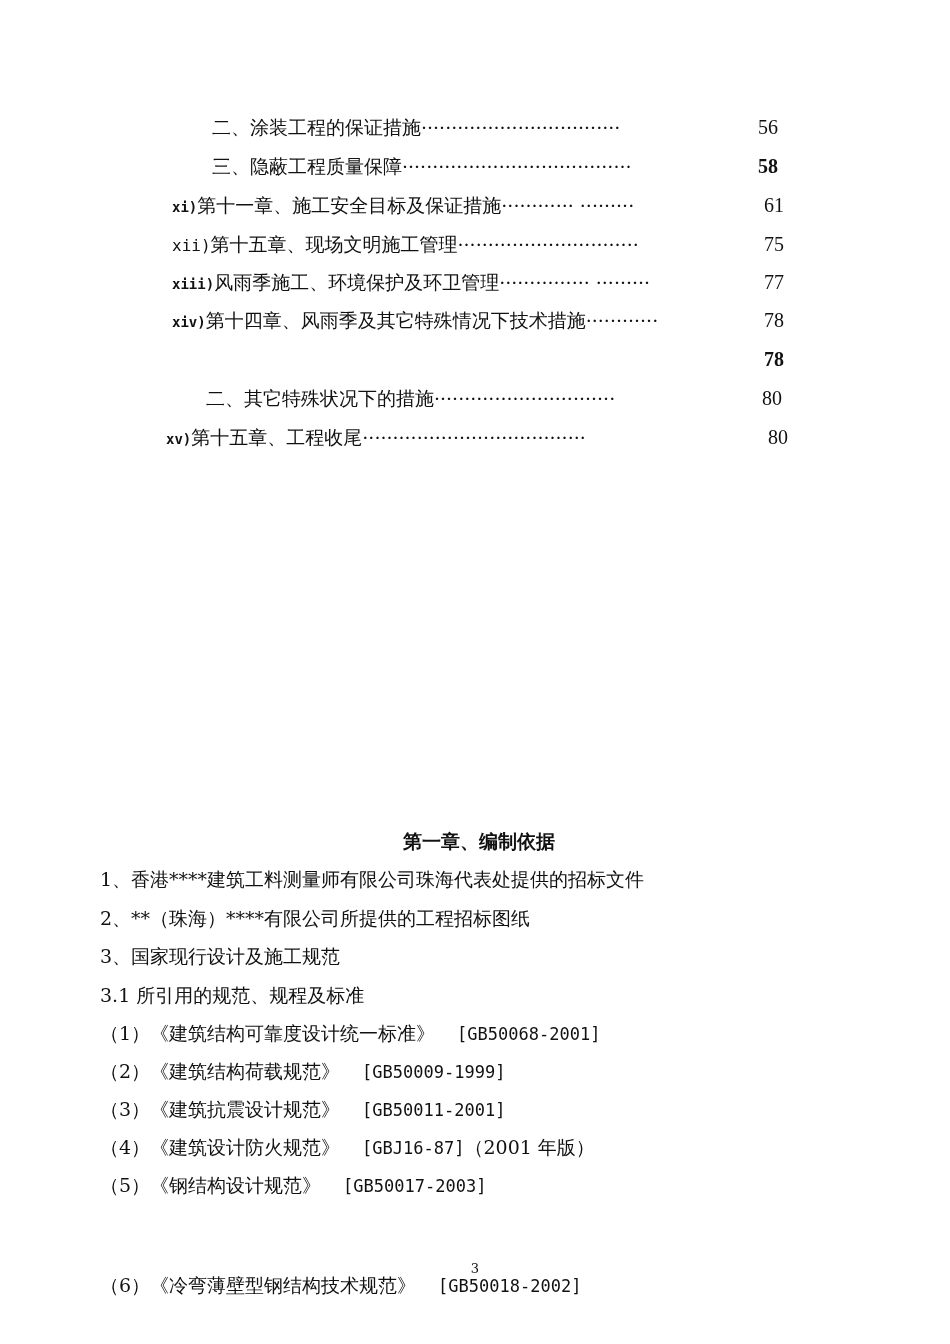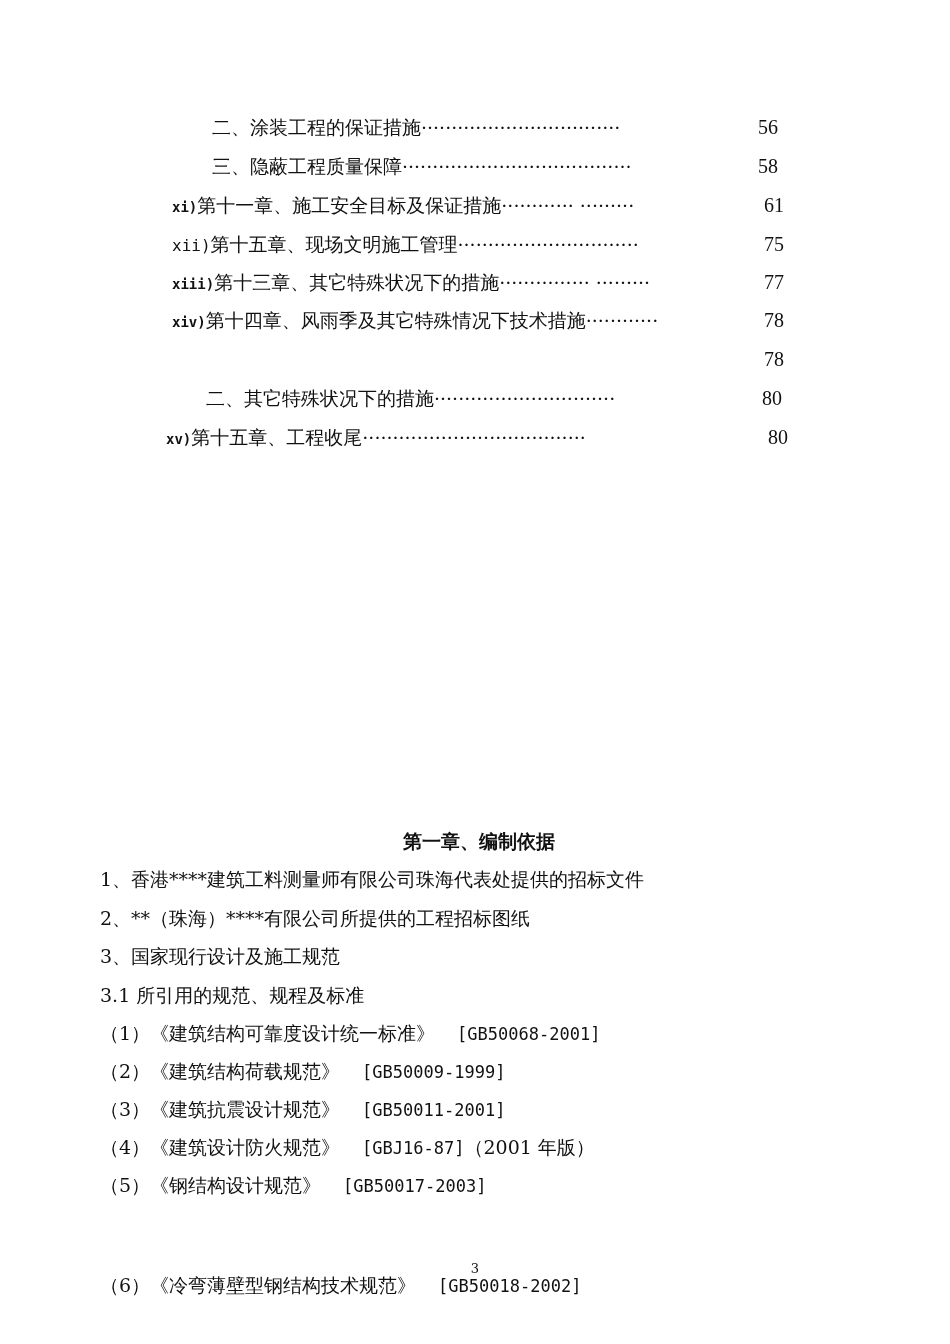--- a/index.html
+++ b/index.html
@@ -2,21 +2,21 @@
 <html><head>
   <meta charset="utf-8">
   <style>
     html, body { margin: 0; padding: 0; background: #ffffff; }
     body { width: 950px; height: 1344px; position: relative; overflow: hidden; color: #111; font-family: "DejaVu Serif", "Liberation Serif", serif; }
     .page { position: absolute; left: 0; top: 0; width: 950px; height: 1344px; background: #fff; margin-top: 13px; }
     .line { position: absolute; font-size: 19px; line-height: 24px; white-space: nowrap; }
     .toc-page { position: absolute; font-family: "Liberation Serif", serif; font-size: 20px; }
     .prefix { font-family: "DejaVu Sans Mono", "Liberation Mono", monospace; font-weight: bold; font-size: 14px; }
     .prefix.small { font-size: 16px; font-weight: normal; }
-    .bold { font-weight: normal; }
+    .bold { font-weight: bold; }
     .chapter-title { position: absolute; left: 0; width: 950px; top: 816px; text-align: center; font-size: 19px; font-weight: bold; font-family: "DejaVu Sans", sans-serif; padding-left: 4px; }
     .body-line { position: absolute; font-size: 19px; white-space: nowrap; }
     .ref-code { font-family: "DejaVu Sans Mono", "Liberation Mono", monospace; font-size: 17px; }
     .page-num { position: absolute; top: 1248px; left: 0; width: 950px; text-align: center; font-size: 13px; }
   </style>
 </head>
 <body>
 
 <div class="page">
 
@@ -34,21 +34,21 @@
     <span class="prefix">xi)</span><span>第十一章、施工安全目标及保证措施</span><span>············   ·········</span>
   </div>
   <div class="toc-page" style="left:764px; top:181px;">61</div>
 
   <div class="line" style="left:172px; top:219px;">
     <span class="prefix small">xii)</span><span>第十五章、现场文明施工管理</span><span>······························</span>
   </div>
   <div class="toc-page" style="left:764px; top:220px;">75</div>
 
   <div class="line" style="left:172px; top:257px;">
-    <span class="prefix">xiii)</span><span>第十三章、其它特殊状况下的措施</span><span>···············   ·········</span>
+    <span class="prefix">xiii)</span><span>风雨季施工、环境保护及环卫管理</span><span>···············   ·········</span>
   </div>
   <div class="toc-page" style="left:764px; top:258px;">77</div>
 
   <div class="line" style="left:172px; top:295px;">
     <span class="prefix">xiv)</span><span>第十四章、风雨季及其它特殊情况下技术措施</span><span>············</span>
   </div>
   <div class="toc-page" style="left:764px; top:296px;">78</div>
 
   <div class="toc-page bold" style="left:764px; top:335px;">78</div>
 

